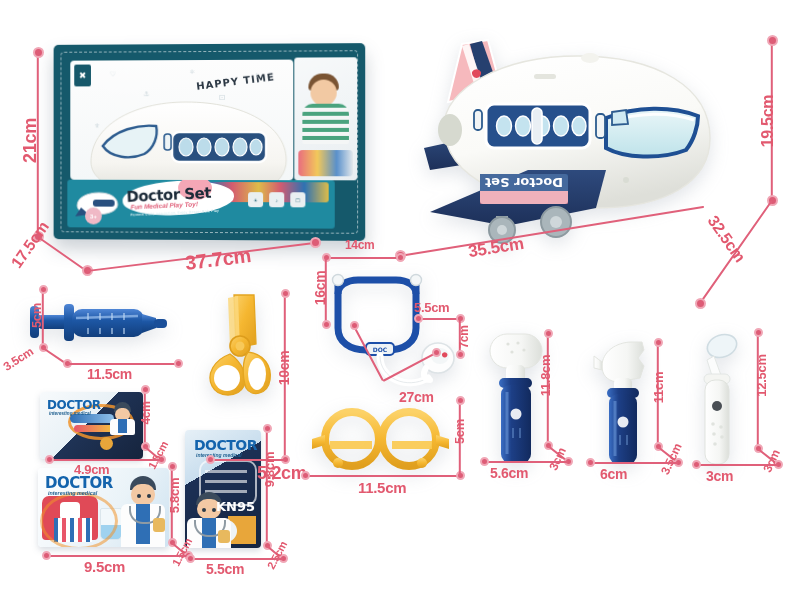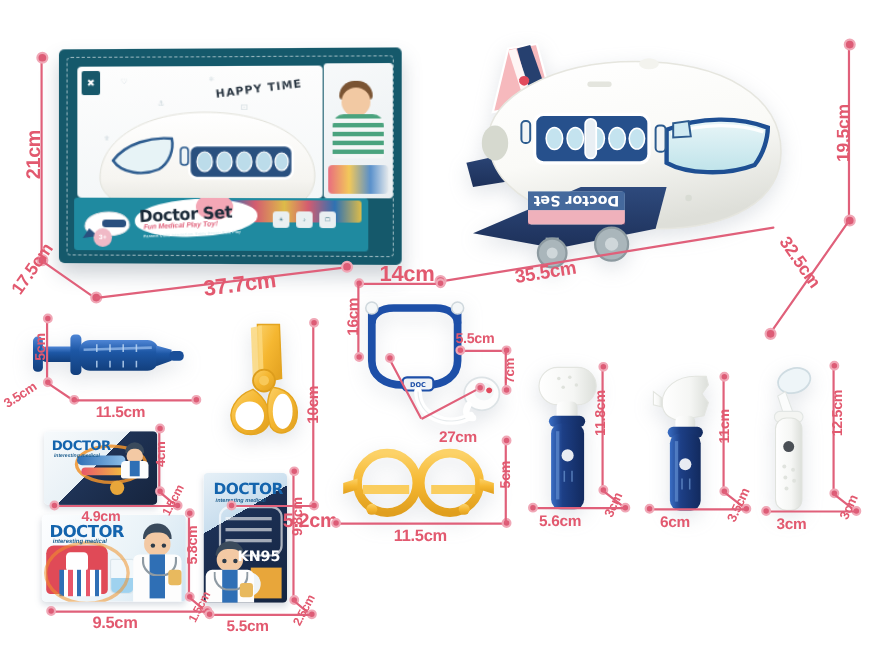--- a/index.html
+++ b/index.html
@@ -473,21 +473,21 @@
   <div class="dot sm" style="left:285px;top:459px;"></div>
   <div class="dim-label" style="left:267px;top:360px;font-size:14px;transform:rotate(-90deg);">10cm</div>
 
   <div class="dim-line" style="left:210px;top:459px;width:75px;"></div>
   <div class="dot sm" style="left:210px;top:459px;"></div>
   <div class="dim-label" style="left:214px;top:463px;font-size:18px;margin-left:43px;">5.2cm</div>
 
   <div class="dim-line" style="left:326px;top:257px;width:74px;"></div>
   <div class="dot sm" style="left:326px;top:257px;"></div>
   <div class="dot sm" style="left:400px;top:257px;"></div>
-  <div class="dim-label" style="left:345px;top:238px;font-size:20px;">14cm</div>
+  <div class="dim-label" style="left:345px;top:238px;font-size:12px;">14cm</div>
 
   <div class="dim-line" style="left:326px;top:257px;width:67px;transform:rotate(90deg);"></div>
   <div class="dot sm" style="left:326px;top:324px;"></div>
   <div class="dim-label" style="left:303px;top:280px;font-size:14px;transform:rotate(-90deg);">16cm</div>
 
   <div class="dim-line" style="left:418px;top:318px;width:42px;"></div>
   <div class="dot sm" style="left:418px;top:318px;"></div>
   <div class="dot sm" style="left:460px;top:318px;"></div>
   <div class="dim-label" style="left:414px;top:300px;font-size:13px;">5.5cm</div>
 

